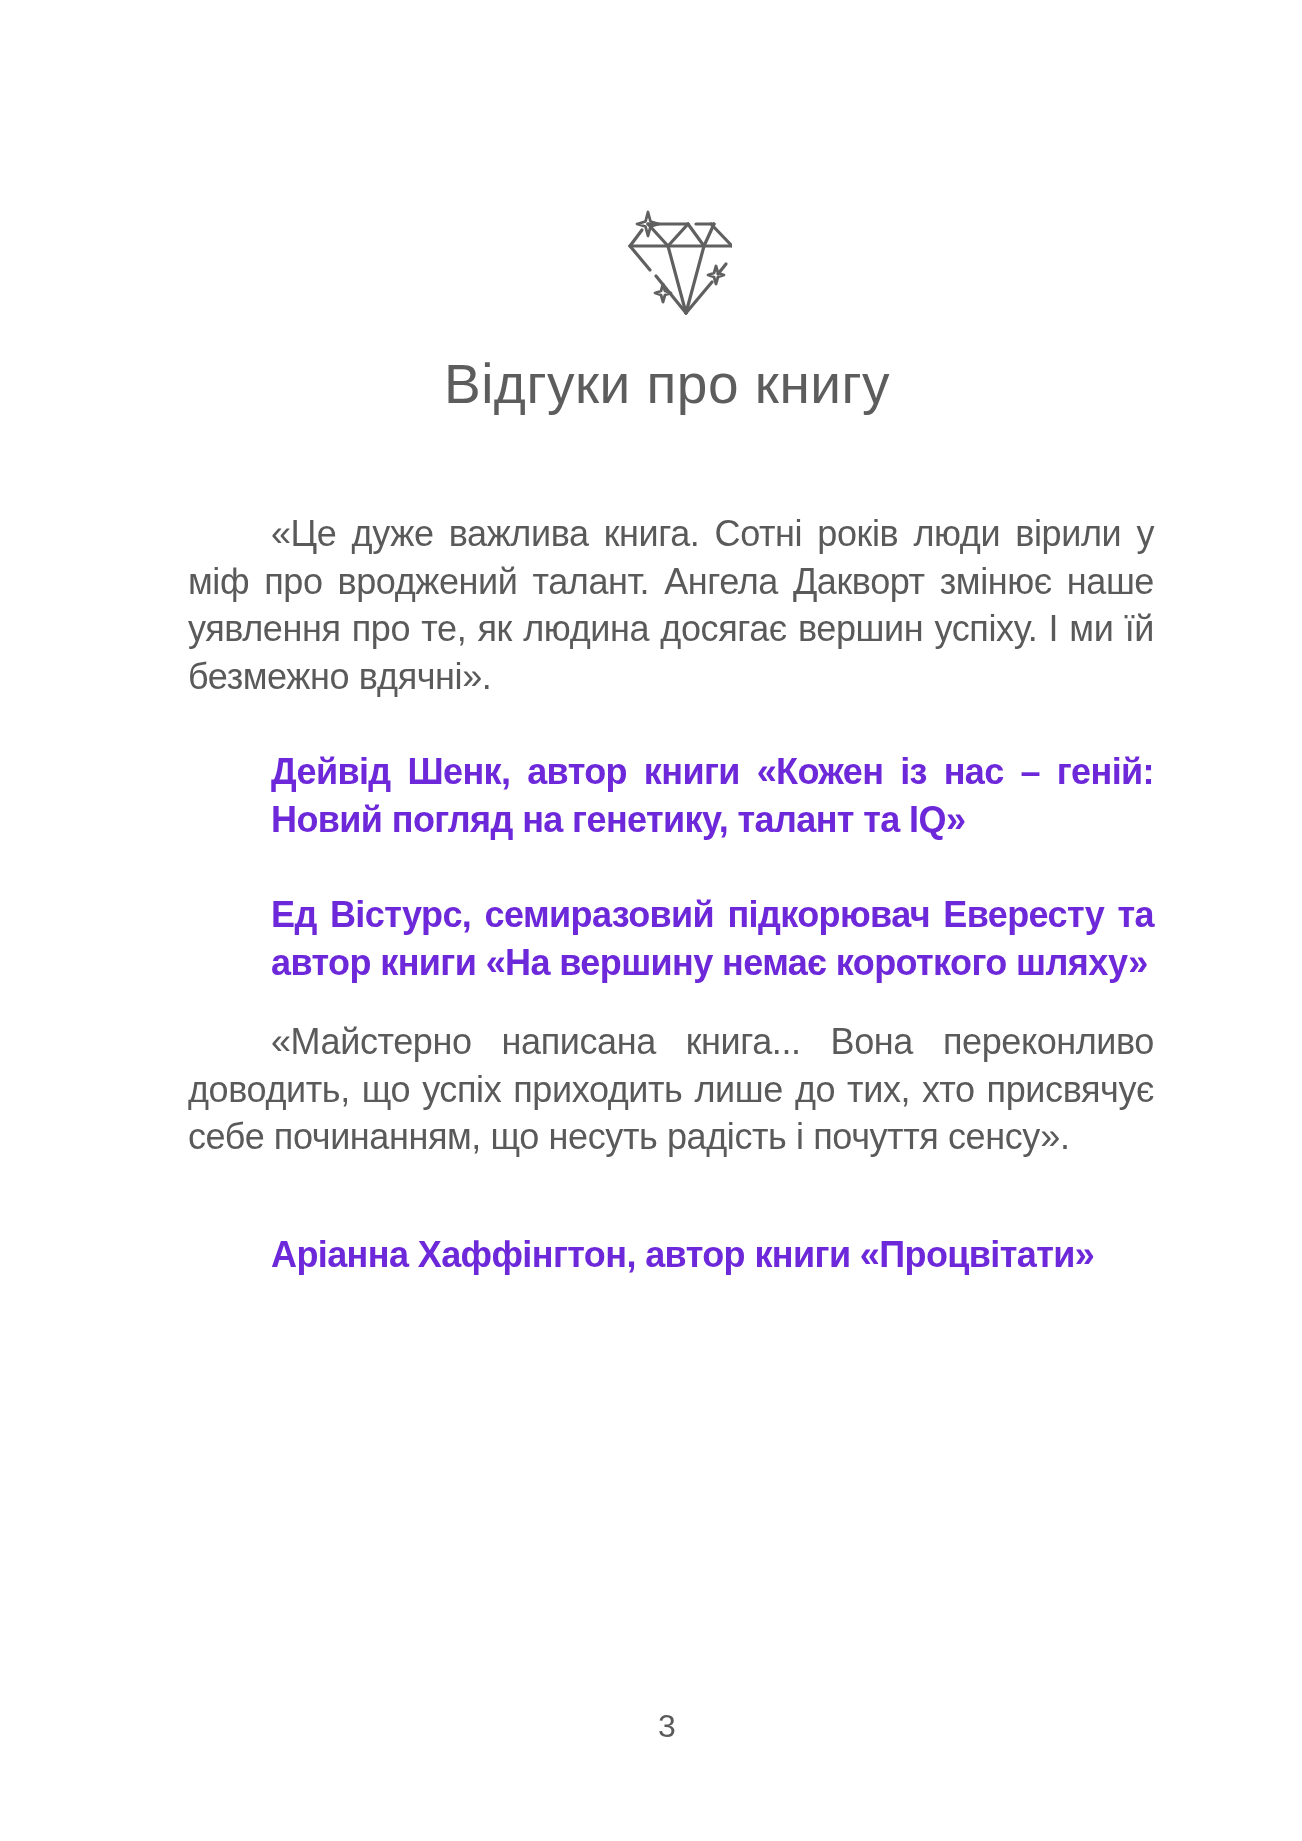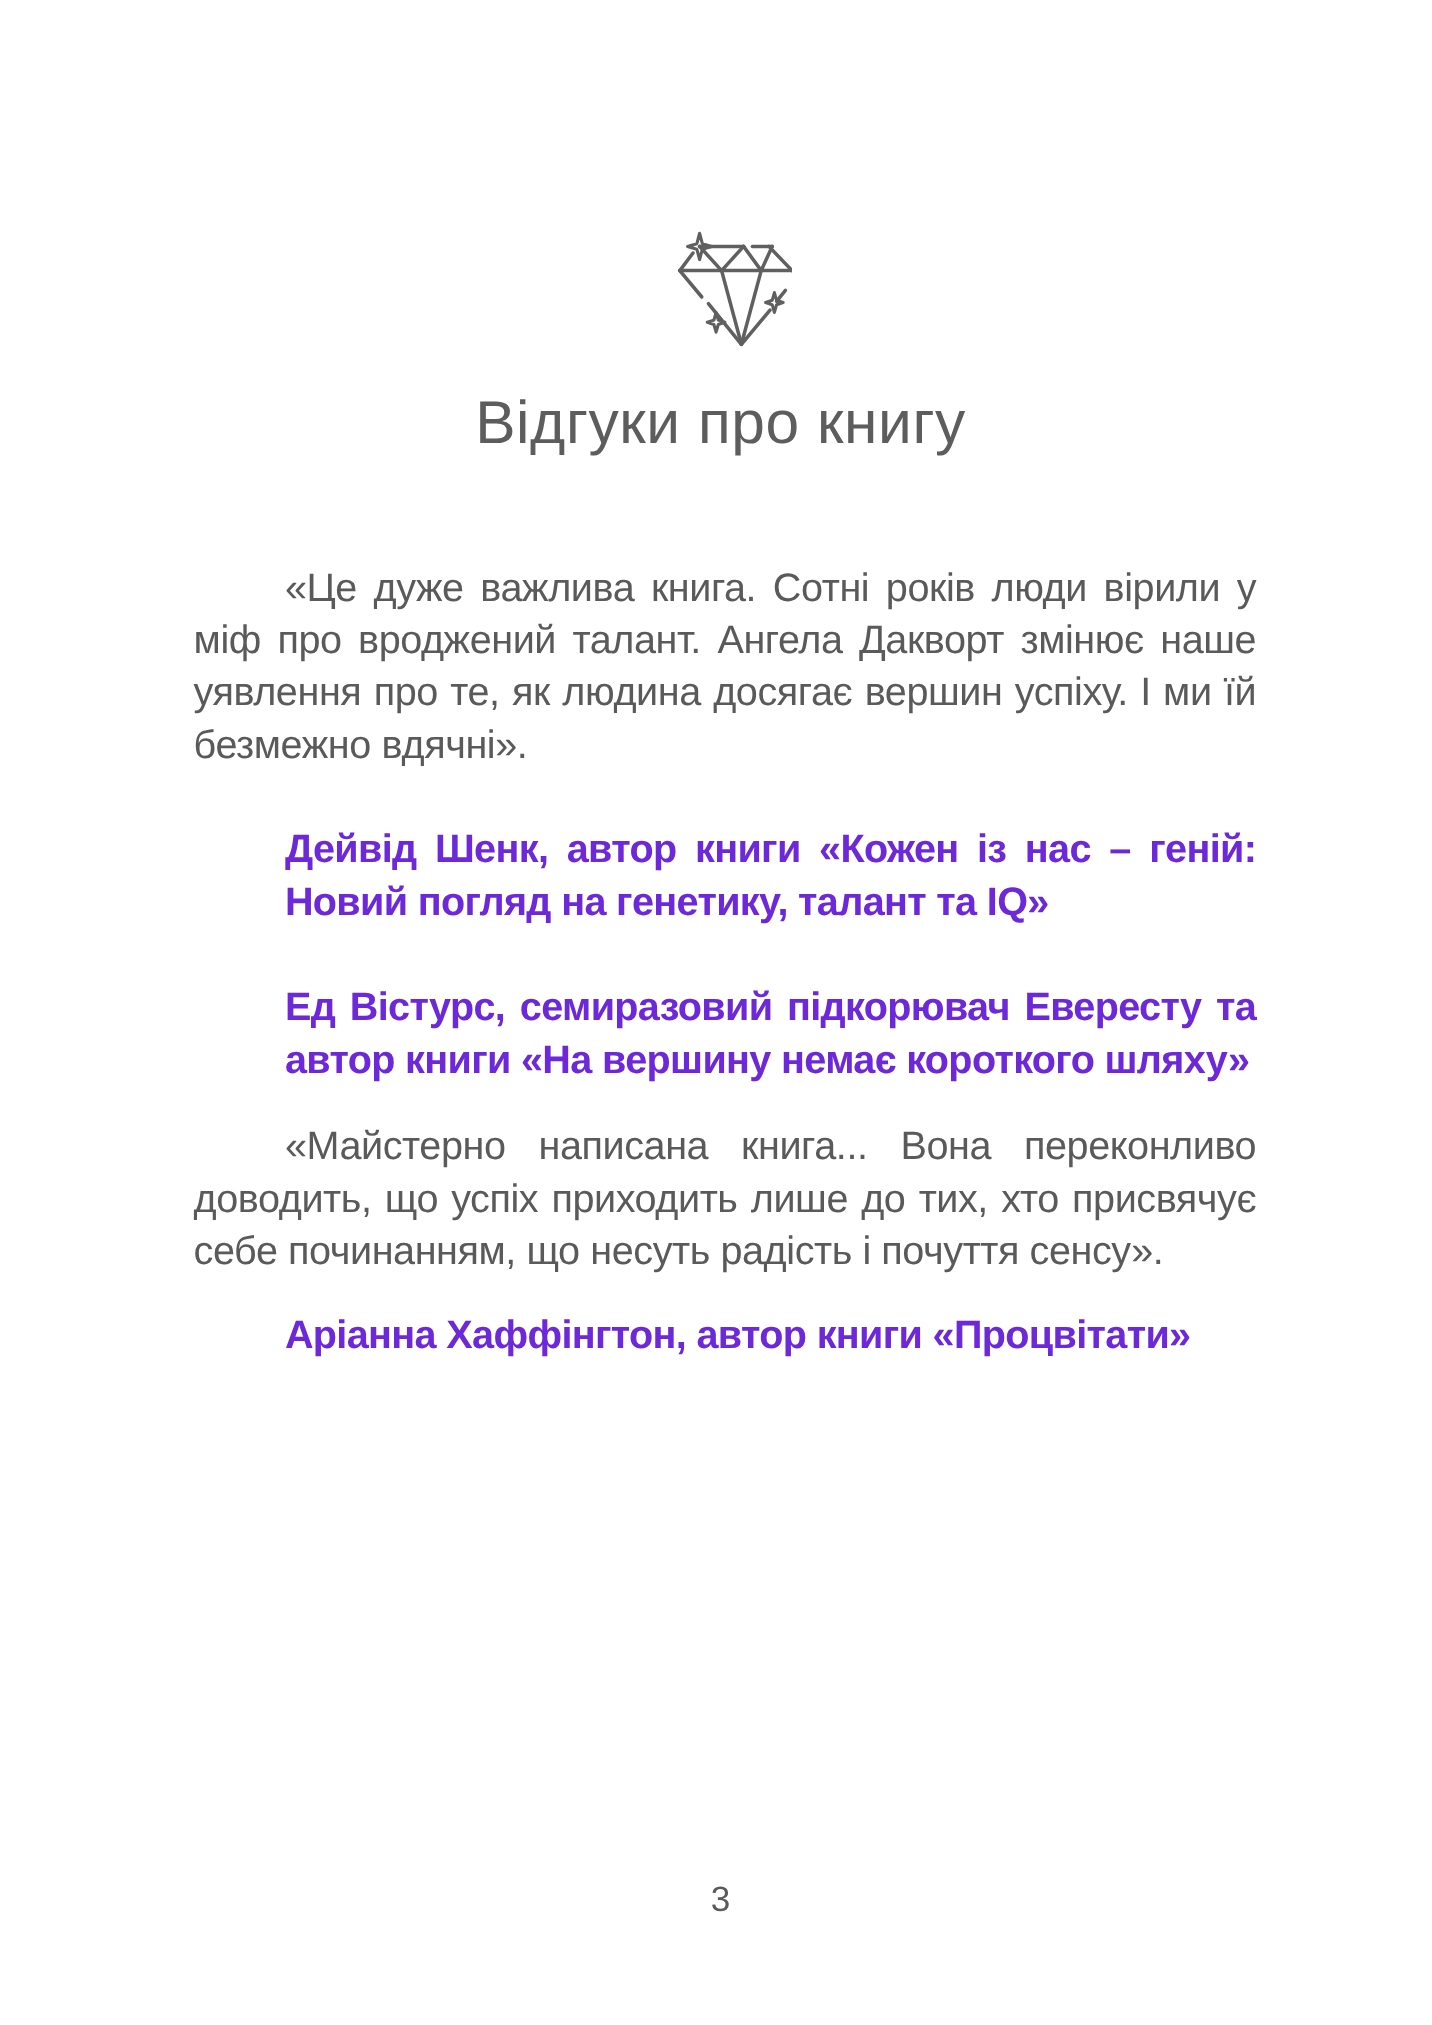--- a/index.html
+++ b/index.html
@@ -9,21 +9,21 @@
     }
     body {
       width: 1302px;
       height: 1841px;
       position: relative;
       overflow: hidden;
       color: #5a5a5a;
     }
     .page {
       position: absolute;
-      left: 4px; top: 0;
+      left: 16px; top: 0;
       width: 1190px;
       height: 1841px;
     }
     .icon-wrap {
       position: absolute;
       left: 586px;
       top: 200px;
       width: 130px;
       height: 115px;
     }
@@ -63,21 +63,21 @@
       font-weight: bold;
       text-align: justify;
       letter-spacing: -0.6px;
       color: #6d28d9;
     }
     .q1 { margin-top: 0; }
     .a1 { margin-top: 48px; }
     .q2 { margin-top: 46px; }
     .a2 { margin-top: 48px; }
     .q3 { margin-top: 32px; }
-    .a3 { margin-top: 28px; }
+    .a3 { margin-top: 70px; }
     .page-number {
       position: absolute;
       left: 0;
       width: 1302px;
       top: 1708px;
       text-align: center;
       font-family: "Liberation Sans", "DejaVu Sans", sans-serif;
       font-size: 32px;
       color: #5a5a5a;
     }

